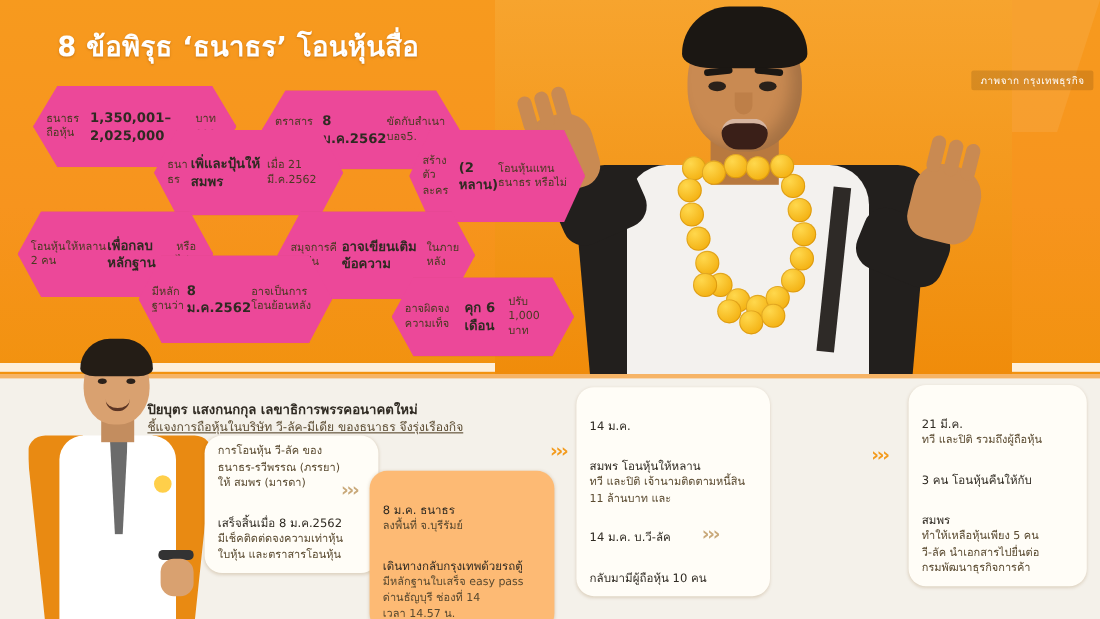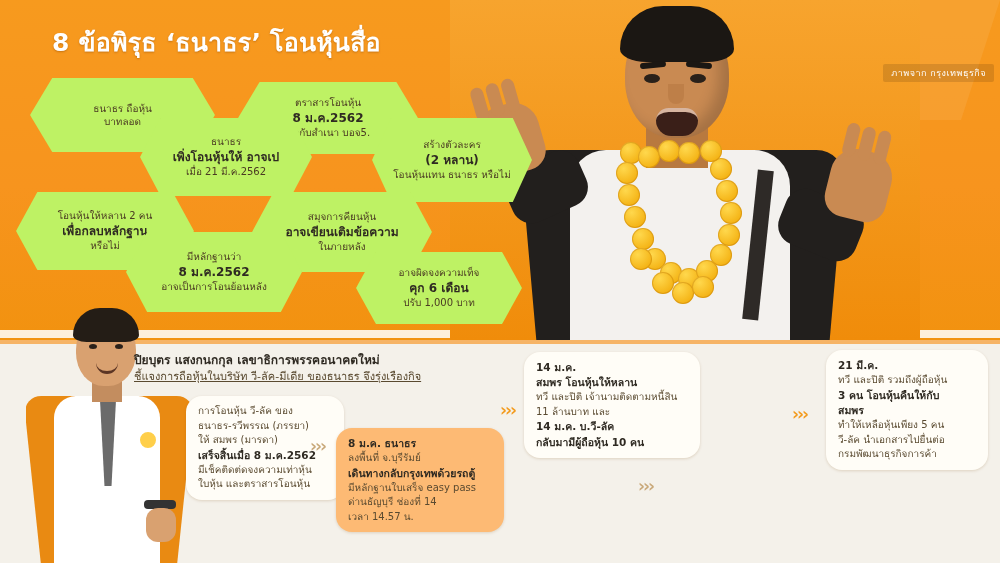--- a/index.html
+++ b/index.html
@@ -82,23 +82,23 @@
   }
 
   
   .title{
     position:absolute;left:52px;top:22px;font-size:25px;font-weight:bold;color:#ffffff;
     text-shadow:0 1px 2px rgba(140,70,0,.45);letter-spacing:.2px;white-space:nowrap;
   }
 
   
   .hex{
-    position:absolute;background:#bef264;
+    position:absolute;background:#ec4899;
     clip-path:polygon(12% 0%,88% 0%,100% 50%,88% 100%,12% 100%,0% 50%);
-    display:flex;flex-direction:column;align-items:center;justify-content:center;
+    display:flex;flex-direction:row;align-items:center;justify-content:center;
     text-align:left;color:#4a3a22;box-shadow:0 1px 3px rgba(120,70,0,.2);
     padding:4px 12px;box-sizing:border-box;
   }
   .hex .l1{font-size:10px;line-height:1.35;}
   .hex .l2{font-size:12px;font-weight:bold;line-height:1.35;color:#2f2a22;}
   .hex .l3{font-size:10px;line-height:1.35;}
 
   
   .photo-sec{position:absolute;left:26px;top:300px;width:170px;height:263px;overflow:hidden;}
   .p2-head{position:absolute;left:50px;top:14px;width:60px;height:72px;border-radius:50% 50% 46% 46%;background:#d9a170;}
@@ -109,32 +109,32 @@
   .p2-neck{position:absolute;left:66px;top:80px;width:30px;height:22px;background:#c38d5f;}
   .p2-shirt{position:absolute;left:28px;top:96px;width:106px;height:167px;background:#ffffff;border-radius:22px 22px 0 0;}
   .p2-suit-l{position:absolute;left:6px;top:96px;width:52px;height:167px;background:#e98a12;border-radius:18px 0 0 0;transform:skewX(6deg);}
   .p2-suit-r{position:absolute;left:104px;top:96px;width:56px;height:167px;background:#e98a12;border-radius:0 18px 0 0;transform:skewX(-6deg);}
   .p2-tie{position:absolute;left:74px;top:100px;width:16px;height:86px;background:#6b6b6b;clip-path:polygon(0 0,100% 0,72% 100%,28% 100%);}
   .p2-pin{position:absolute;left:112px;top:130px;width:16px;height:16px;border-radius:50%;background:#ffcf4a;border:2px solid #fff;}
   .p2-hand{position:absolute;left:120px;top:208px;width:30px;height:34px;border-radius:12px;background:#d9a170;}
   .p2-watch{position:absolute;left:118px;top:200px;width:32px;height:9px;background:#333;border-radius:4px;}
 
   
-  .cap{position:absolute;color:#4a3a22;}
+  .cap{position:absolute;color:#4a3a22;margin-top:12px;}
   .cap .c1{font-size:12px;font-weight:bold;color:#2f2a22;line-height:1.45;}
   .cap .c2{font-size:11px;line-height:1.45;color:#5a4a30;text-decoration:underline;}
 
   
   .bubble{
     position:absolute;background:#fffdf7;border-radius:16px;padding:8px 12px;box-sizing:border-box;
     box-shadow:0 1px 3px rgba(120,70,0,.18);color:#4a3a22;
   }
   .bubble.cream{background:#fdba74;}
   .bubble .bl{font-size:10px;line-height:1.45;color:#5a4a30;}
-  .bubble .bb{font-size:10.5px;font-weight:bold;color:#2f2a22;line-height:1.45;}
+  .bubble .bb{font-size:10.5px;font-weight:normal;color:#2f2a22;line-height:1.45;margin-top:21px;}
 
   .chev{position:absolute;color:#f39b1d;font-size:17px;font-weight:bold;letter-spacing:-2px;}
   .chev.grey{color:#c9a97a;}
 </style>
 </head>
 <body>
 
 <div id="stage">
 
   <div class="band-orange"></div>
@@ -194,32 +194,33 @@
       <div class="finger" style="left:38px"></div>
     </div>
   </div>
 
   <div class="credit">ภาพจาก กรุงเทพธุรกิจ</div>
 
   <div class="title">8 ข้อพิรุธ ‘ธนาธร’ โอนหุ้นสื่อ</div>
 
   <div class="hex" style="left:30px;top:78px;width:185px;height:74px;">
     <div class="l1">ธนาธร ถือหุ้น</div>
+    <div class="l2">1,350,001–2,025,000</div>
     <div class="l3">บาทลอด</div>
   </div>
 
   <div class="hex" style="left:238px;top:82px;width:180px;height:72px;">
     <div class="l1">ตราสารโอนหุ้น</div>
     <div class="l2">8 ม.ค.2562</div>
     <div class="l3">ขัดกับสำเนา บอจ5.</div>
   </div>
 
   <div class="hex" style="left:140px;top:118px;width:172px;height:78px;">
     <div class="l1">ธนาธร</div>
-    <div class="l2">เพิ่งโอนหุ้นให้ อาจเป</div>
+    <div class="l2">เพิ่และปุ้นให้ สมพร</div>
     <div class="l3">เมื่อ 21 มี.ค.2562</div>
   </div>
 
   <div class="hex" style="left:372px;top:118px;width:160px;height:84px;">
     <div class="l1">สร้างตัวละคร</div>
     <div class="l2">(2 หลาน)</div>
     <div class="l3">โอนหุ้นแทน ธนาธร หรือไม่</div>
   </div>
 
   <div class="hex" style="left:16px;top:192px;width:178px;height:78px;">

